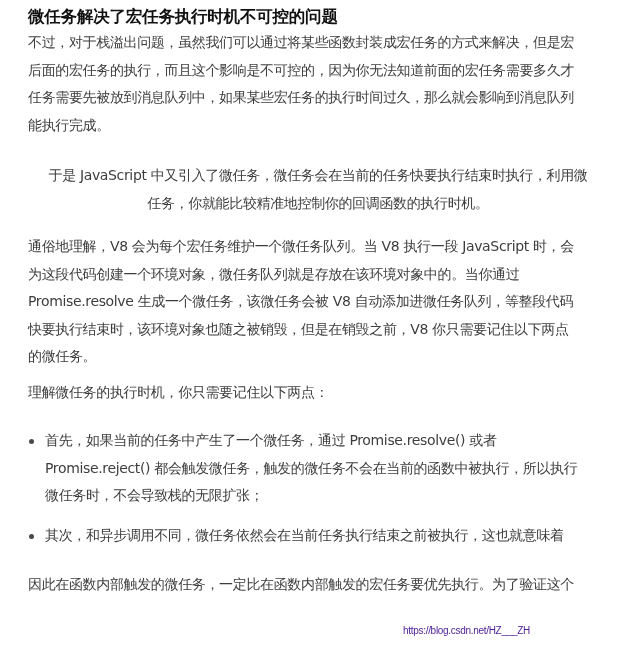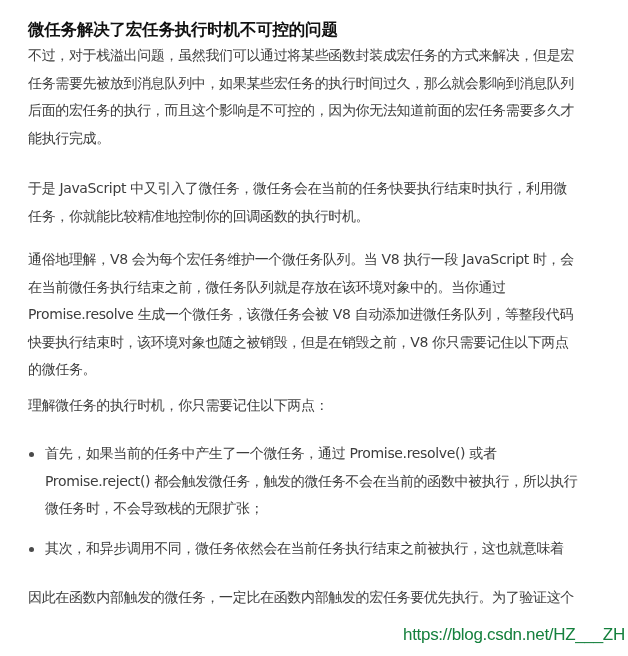--- a/index.html
+++ b/index.html
@@ -3,62 +3,62 @@
 <meta charset="utf-8">
 <style>
   html, body { margin: 0; padding: 0; background: #ffffff; }
   body {
     width: 628px; height: 656px; overflow: hidden; position: relative;
     font-family: "DejaVu Sans", "Liberation Sans", sans-serif;
     color: #3d3d3d;
   }
   .article { position: absolute; left: 28px; top: 0; width: 580px; }
   h2 {
-    margin: 0; padding-top: 18px;
+    margin: 0; padding-top: 5px;
     font-size: 16.5px; font-weight: bold; color: #111;
     line-height: 24px; letter-spacing: -0.2px;
   }
   p { margin: 0; font-size: 14px; line-height: 27.5px; letter-spacing: -0.35px; white-space: nowrap; }
   .p1 { }
-  .p2 { margin-top: 23px; }
+  .p2 { margin-top: 23px; text-align: center; }
   .p3 { margin-top: 16px; }
   .p4 { margin-top: 8px; }
   ul { list-style: none; margin: 21px 0 12px 0; padding: 0; }
   li { position: relative; padding-left: 17px; font-size: 14px; line-height: 27.5px; letter-spacing: -0.35px; white-space: nowrap; }
   li + li { margin-top: 12px; }
   .bullet { position: absolute; left: 1px; top: 12px; width: 5px; height: 5px; border-radius: 50%; background: #4a4a4a; }
   .p5 { margin-top: 22px; }
   .line { display: block; }
   .watermark {
     position: absolute; left: 403px; top: 625px;
-    font-family: "Liberation Sans", sans-serif; font-size: 17px;
-    color: #15803d; letter-spacing: -0.3px;
+    font-family: "Liberation Sans", sans-serif; font-size: 10px;
+    color: #4c1d95; letter-spacing: -0.3px;
   }
 </style>
 </head>
 <body>
 
 <div class="article">
   <h2>微任务解决了宏任务执行时机不可控的问题</h2>
 
   <p class="p1">
     <span class="line">不过，对于栈溢出问题，虽然我们可以通过将某些函数封装成宏任务的方式来解决，但是宏</span>
+    <span class="line">后面的宏任务的执行，而且这个影响是不可控的，因为你无法知道前面的宏任务需要多久才</span>
     <span class="line">任务需要先被放到消息队列中，如果某些宏任务的执行时间过久，那么就会影响到消息队列</span>
-    <span class="line">后面的宏任务的执行，而且这个影响是不可控的，因为你无法知道前面的宏任务需要多久才</span>
     <span class="line">能执行完成。</span>
   </p>
 
   <p class="p2">
     <span class="line">于是 JavaScript 中又引入了微任务，微任务会在当前的任务快要执行结束时执行，利用微</span>
     <span class="line">任务，你就能比较精准地控制你的回调函数的执行时机。</span>
   </p>
 
   <p class="p3">
     <span class="line">通俗地理解，V8 会为每个宏任务维护一个微任务队列。当 V8 执行一段 JavaScript 时，会</span>
-    <span class="line">在当前微任务执行结束之前，微任务队列就是存放在该环境对象中的。当你通过</span>
+    <span class="line">为这段代码创建一个环境对象，微任务队列就是存放在该环境对象中的。当你通过</span>
     <span class="line">Promise.resolve 生成一个微任务，该微任务会被 V8 自动添加进微任务队列，等整段代码</span>
     <span class="line">快要执行结束时，该环境对象也随之被销毁，但是在销毁之前，V8 你只需要记住以下两点</span>
     <span class="line">的微任务。</span>
   </p>
 
   <p class="p4">
     <span class="line">理解微任务的执行时机，你只需要记住以下两点：</span>
   </p>
 
   <ul>

